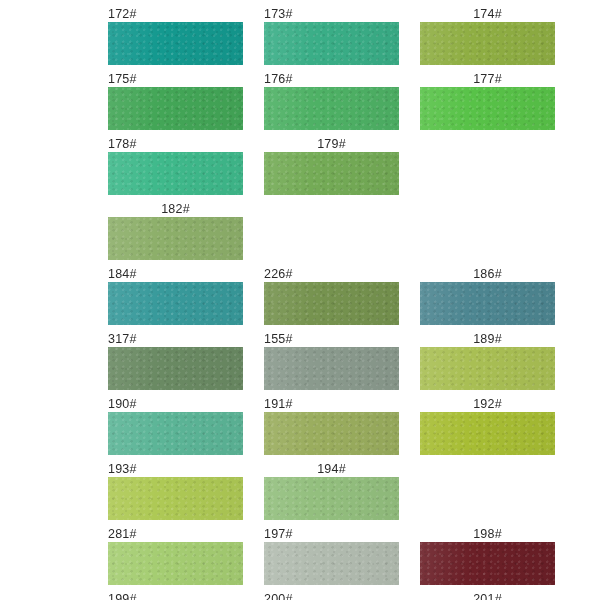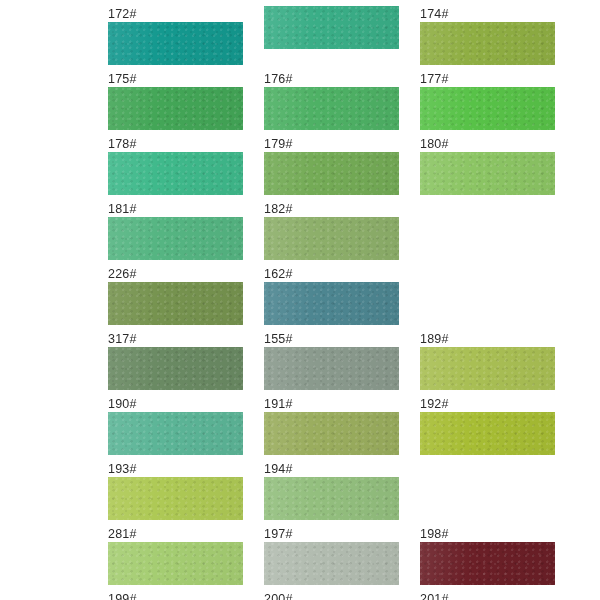--- a/index.html
+++ b/index.html
@@ -32,21 +32,21 @@
   .row {
     display: flex;
     gap: 0px;
     height: 65px;
   }
   .cell {
     width: 135px;
     margin-right: 21px;
     position: relative;
   }
-  .cell:last-child { margin-right: 0; }
+  .cell:last-child { margin-right: 0; text-align: center; }
   .cell-label {
     font-size: 12.5px;
     color: #2b2b2b;
     line-height: 16px;
     height: 16px;
     letter-spacing: 0.2px;
     white-space: nowrap;
     font-family: "Liberation Sans", sans-serif;
   }
   .cell-swatch {
@@ -83,20 +83,21 @@
 <body>
 
 <div id="swatch-sheet">
   <div class="grid" id="grid">
       <div class="row">
         <div class="cell">
           <div class="cell-label">172#</div>
           <div class="cell-swatch" style="background-color: rgb(20, 153, 143);"></div>
         </div>
         <div class="cell">
+          <div class="cell-label">173#</div>
           <div class="cell-swatch" style="background-color: rgb(58, 174, 135);"></div>
         </div>
         <div class="cell">
           <div class="cell-label">174#</div>
           <div class="cell-swatch" style="background-color: rgb(143, 174, 67);"></div>
         </div>
       </div>
       <div class="row">
         <div class="cell">
           <div class="cell-label">175#</div>
@@ -113,42 +114,38 @@
       </div>
       <div class="row">
         <div class="cell">
           <div class="cell-label">178#</div>
           <div class="cell-swatch" style="background-color: rgb(63, 185, 139);"></div>
         </div>
         <div class="cell">
           <div class="cell-label">179#</div>
           <div class="cell-swatch" style="background-color: rgb(116, 171, 86);"></div>
         </div>
-        <div class="cell">
-          <div class="cell-label">180#</div>
-          <div class="cell-swatch" style="background-color: rgb(140, 197, 100);"></div>
-        </div>
-      </div>
-      <div class="row">
-        <div class="cell">
-          <div class="cell-label">181#</div>
-          <div class="cell-swatch" style="background-color: rgb(85, 181, 130);"></div>
-        </div>
+      </div>
+      <div class="row">
         <div class="cell">
           <div class="cell-label">182#</div>
           <div class="cell-swatch" style="background-color: rgb(141, 175, 106);"></div>
         </div>
       </div>
       <div class="row">
         <div class="cell">
+          <div class="cell-label">184#</div>
+          <div class="cell-swatch" style="background-color: rgb(56, 154, 155);"></div>
+        </div>
+        <div class="cell">
           <div class="cell-label">226#</div>
           <div class="cell-swatch" style="background-color: rgb(118, 147, 79);"></div>
         </div>
         <div class="cell">
-          <div class="cell-label">162#</div>
+          <div class="cell-label">186#</div>
           <div class="cell-swatch" style="background-color: rgb(77, 134, 145);"></div>
         </div>
       </div>
       <div class="row">
         <div class="cell">
           <div class="cell-label">317#</div>
           <div class="cell-swatch" style="background-color: rgb(106, 138, 99);"></div>
         </div>
         <div class="cell">
           <div class="cell-label">155#</div>

